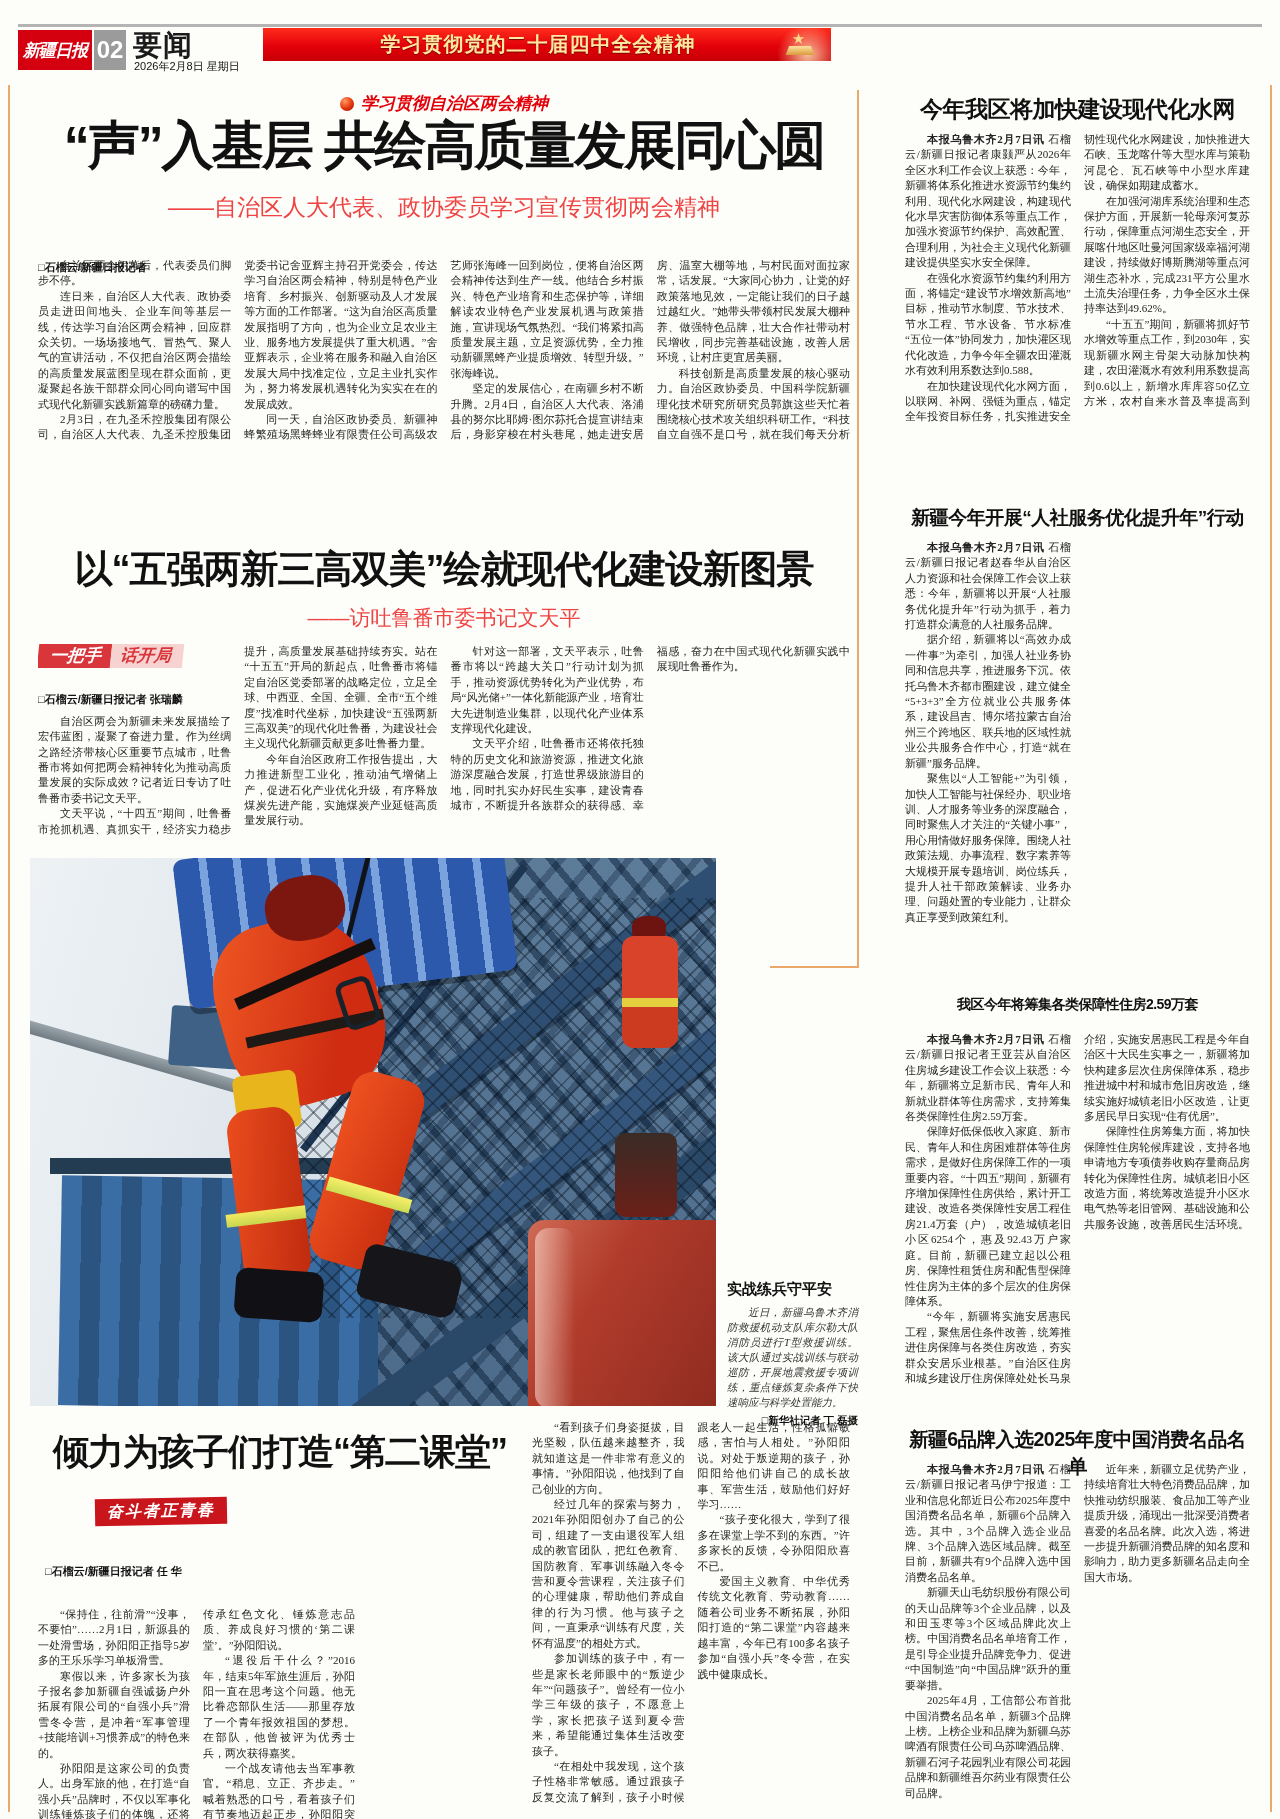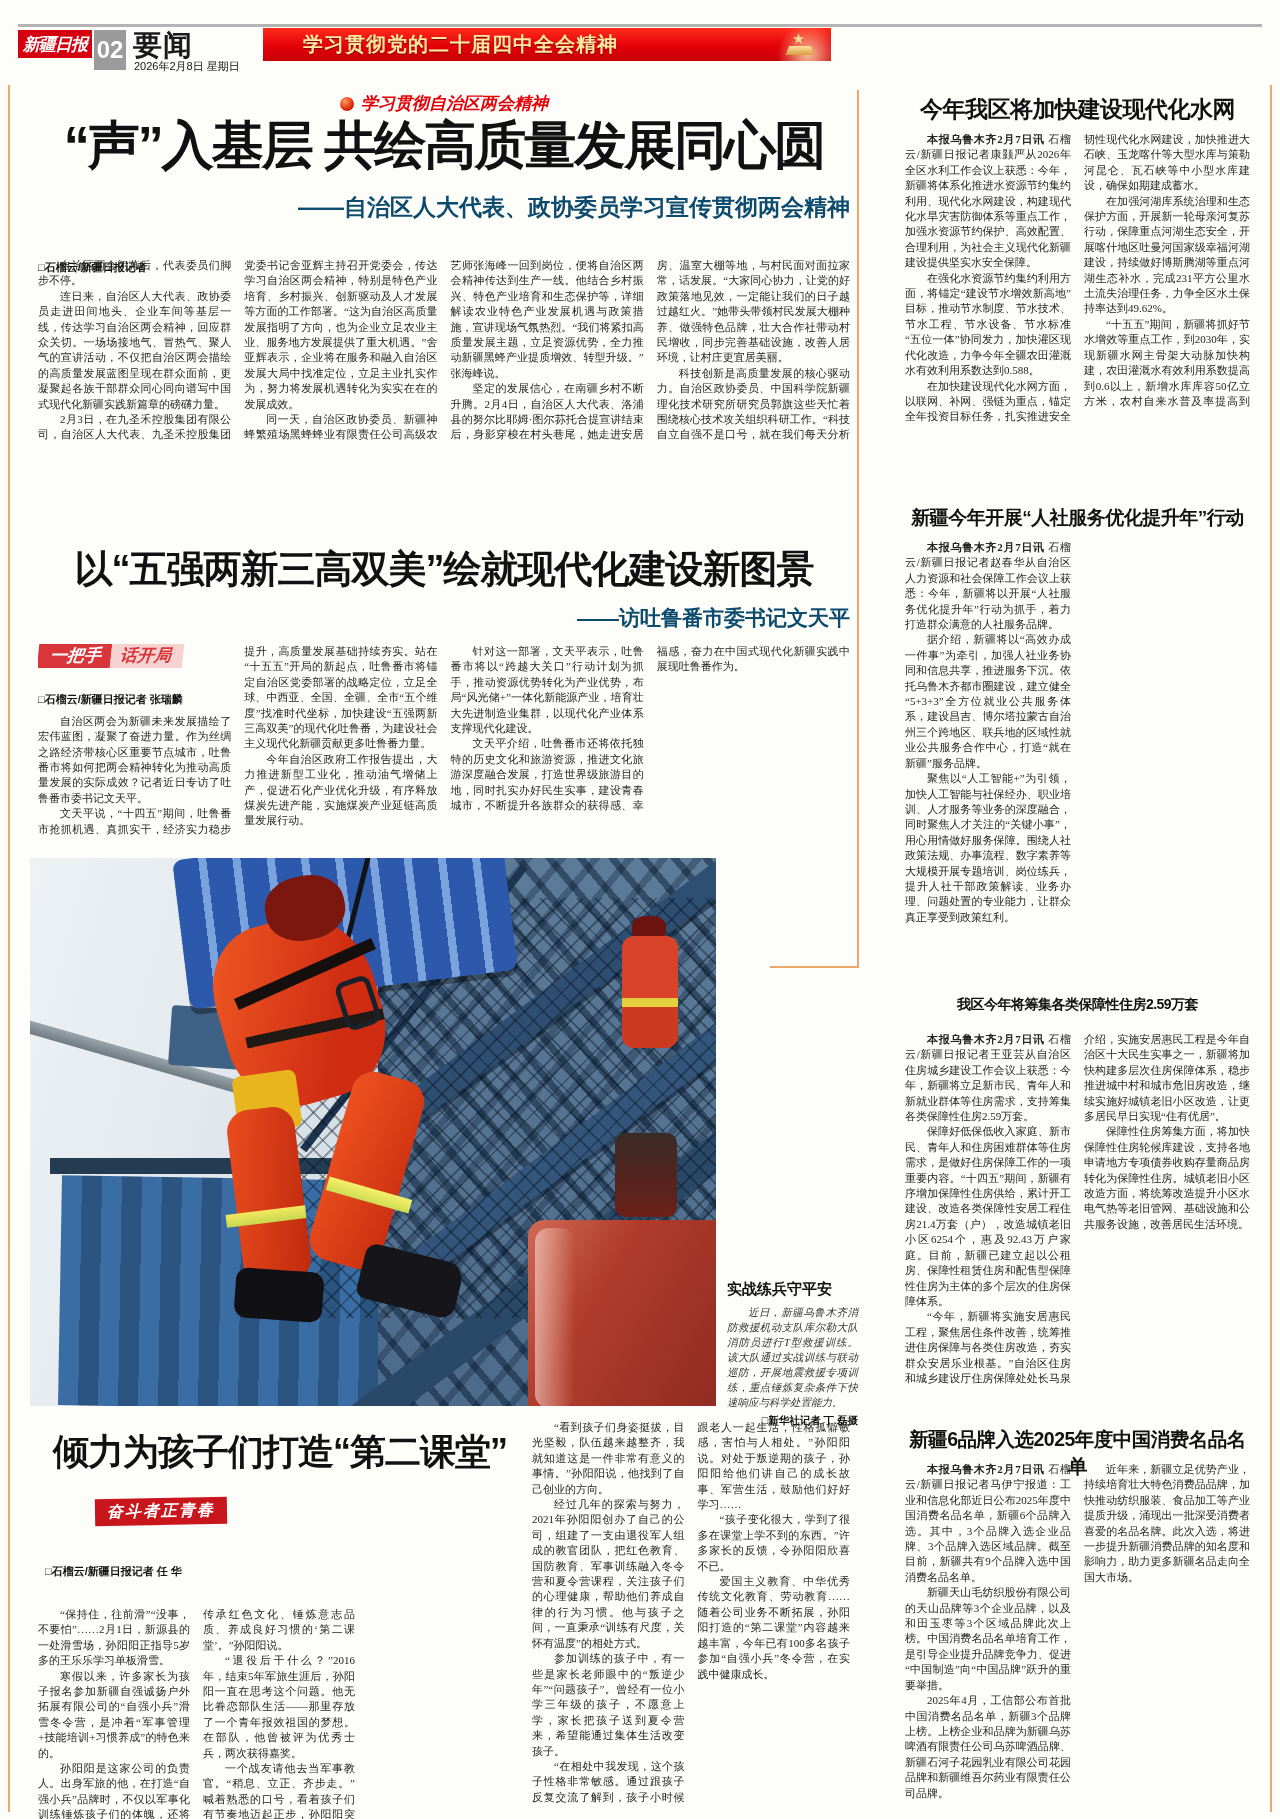--- a/index.html
+++ b/index.html
@@ -1,38 +1,38 @@
 <!DOCTYPE html>
 <html lang="zh"><head>
 <meta charset="utf-8">
 <style>
   html,body{margin:0;padding:0;}
   body{width:1280px;height:1819px;position:relative;background:#fdfdfa;font-family:"Liberation Sans",sans-serif;color:#1a1a1a;overflow:hidden;}
   .abs{position:absolute;}
   
   .grayrule{left:18px;top:24px;width:1244px;height:3px;background:#b4b4b4;}
-  .logo-box{left:18px;top:30px;width:74px;height:28px;background:#d5000f;color:#fff;display:flex;align-items:center;justify-content:center;font-family:"Liberation Serif",serif;font-weight:bold;font-style:italic;font-size:17px;letter-spacing:-1px;}
+  .logo-box{left:18px;top:30px;width:74px;height:40px;background:#d5000f;color:#fff;display:flex;align-items:center;justify-content:center;font-family:"Liberation Serif",serif;font-weight:bold;font-style:italic;font-size:17px;letter-spacing:-1px;}
   .pageno-box{left:94px;top:30px;width:32px;height:40px;background:#9b9b9b;color:#fff;display:flex;align-items:center;justify-content:center;font-size:24px;font-weight:bold;}
   .section-name{left:133px;top:26px;font-size:29px;font-weight:bold;letter-spacing:1px;}
   .date-line{left:134px;top:59px;font-size:11px;color:#111;}
   
   .banner{left:263px;top:28px;width:568px;height:33px;background:linear-gradient(180deg,#ff2d1c 0%,#e30009 55%,#c80007 100%);display:flex;align-items:center;}
-  .banner-text{flex:1;font-size:20px;font-weight:bold;color:#ffe9a0;text-shadow:0 1px 1px #7a0000;letter-spacing:1px;padding-left:40px;}
+  .banner-text{flex:1;text-align:center;font-size:20px;font-weight:bold;color:#ffe9a0;text-shadow:0 1px 1px #7a0000;letter-spacing:1px;padding-left:40px;}
   .banner-deco{width:58px;height:100%;position:relative;}
   .banner-deco .star{position:absolute;right:26px;top:2px;color:#ffd98a;font-size:13px;}
   .banner-deco .hall{position:absolute;right:14px;bottom:6px;width:34px;height:9px;background:linear-gradient(180deg,#ffe3a0,#d89b3c);clip-path:polygon(8% 100%,18% 0,82% 0,92% 100%);}
   .banner-deco .glow{position:absolute;right:0;top:0;width:58px;height:100%;background:radial-gradient(circle at 60% 80%,rgba(255,240,190,.8),rgba(255,240,190,0) 70%);}
   
   .vline{width:2px;background:#eaa96b;}
   .hstub{height:2px;background:#eaa96b;}
   
   .eyebrow{display:flex;align-items:center;justify-content:center;gap:7px;font-size:17px;font-weight:bold;font-style:italic;color:#e30009;}
   .eyebrow .dot{width:14px;height:14px;border-radius:50%;background:radial-gradient(circle at 35% 30%,#ff9b60,#e3340d 55%,#8e0b00);flex:0 0 auto;}
   .hl{font-weight:bold;text-align:center;color:#111;line-height:1.12;letter-spacing:0;}
-  .subhl{font-weight:bold;text-align:right;color:#0c4a6e;}
+  .subhl{font-weight:normal;text-align:center;color:#ef4444;}
   .byline{font-size:11px;font-weight:bold;color:#111;margin-top:24px;}
   .body-cols{font-family:"Liberation Serif",serif;font-size:11px;line-height:15.4px;text-align:justify;color:#242424;overflow:hidden;column-gap:13px;column-fill:auto;}
   .para{margin:0;text-indent:2em;}
   .para strong{font-weight:bold;}
   
   .kaiju{display:inline-flex;font-size:17px;font-weight:bold;font-style:italic;transform:skew(-6deg);}
   .kaiju .l1{background:#d9363c;color:#fff;padding:4px 10px 5px 12px;}
   .kaiju .l2{background:#f6d2d0;color:#d9363c;padding:4px 12px 5px 9px;}
   .fight-label{display:inline-block;background:#c9161d;color:#fff;font-family:"Liberation Serif",serif;font-style:italic;font-weight:bold;font-size:16px;padding:3px 12px;transform:rotate(-1deg);letter-spacing:2px;}
   

